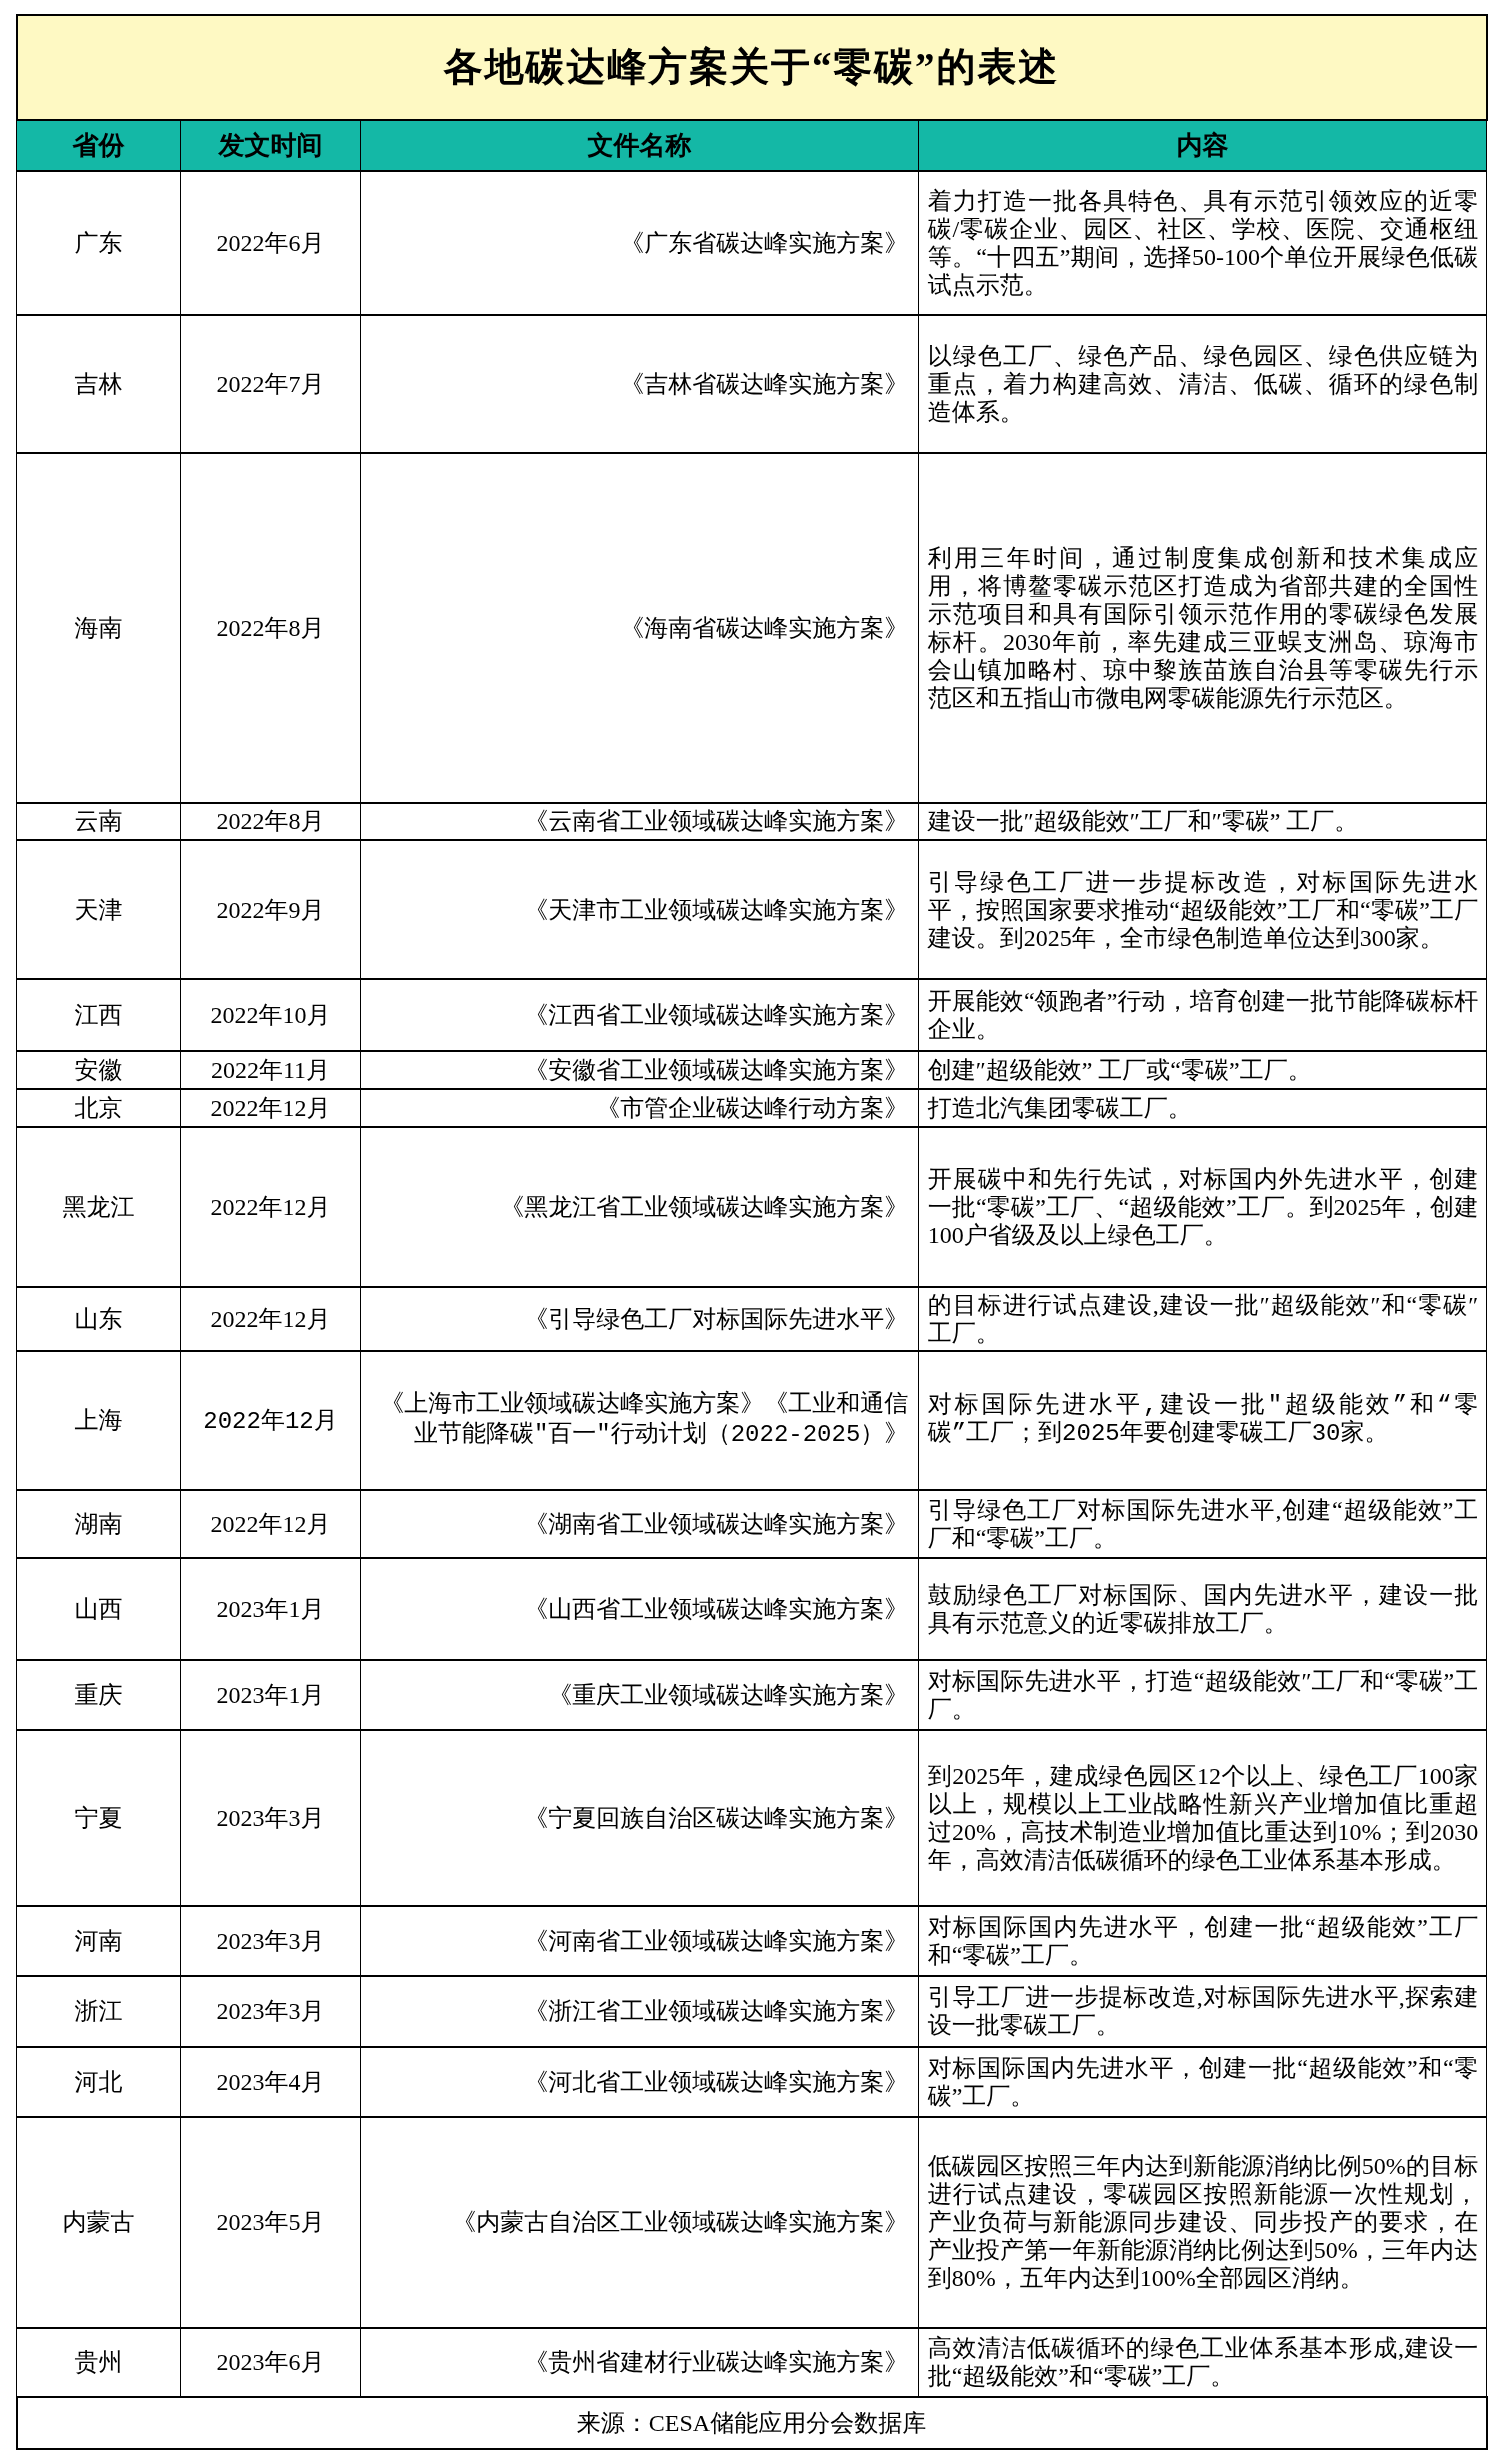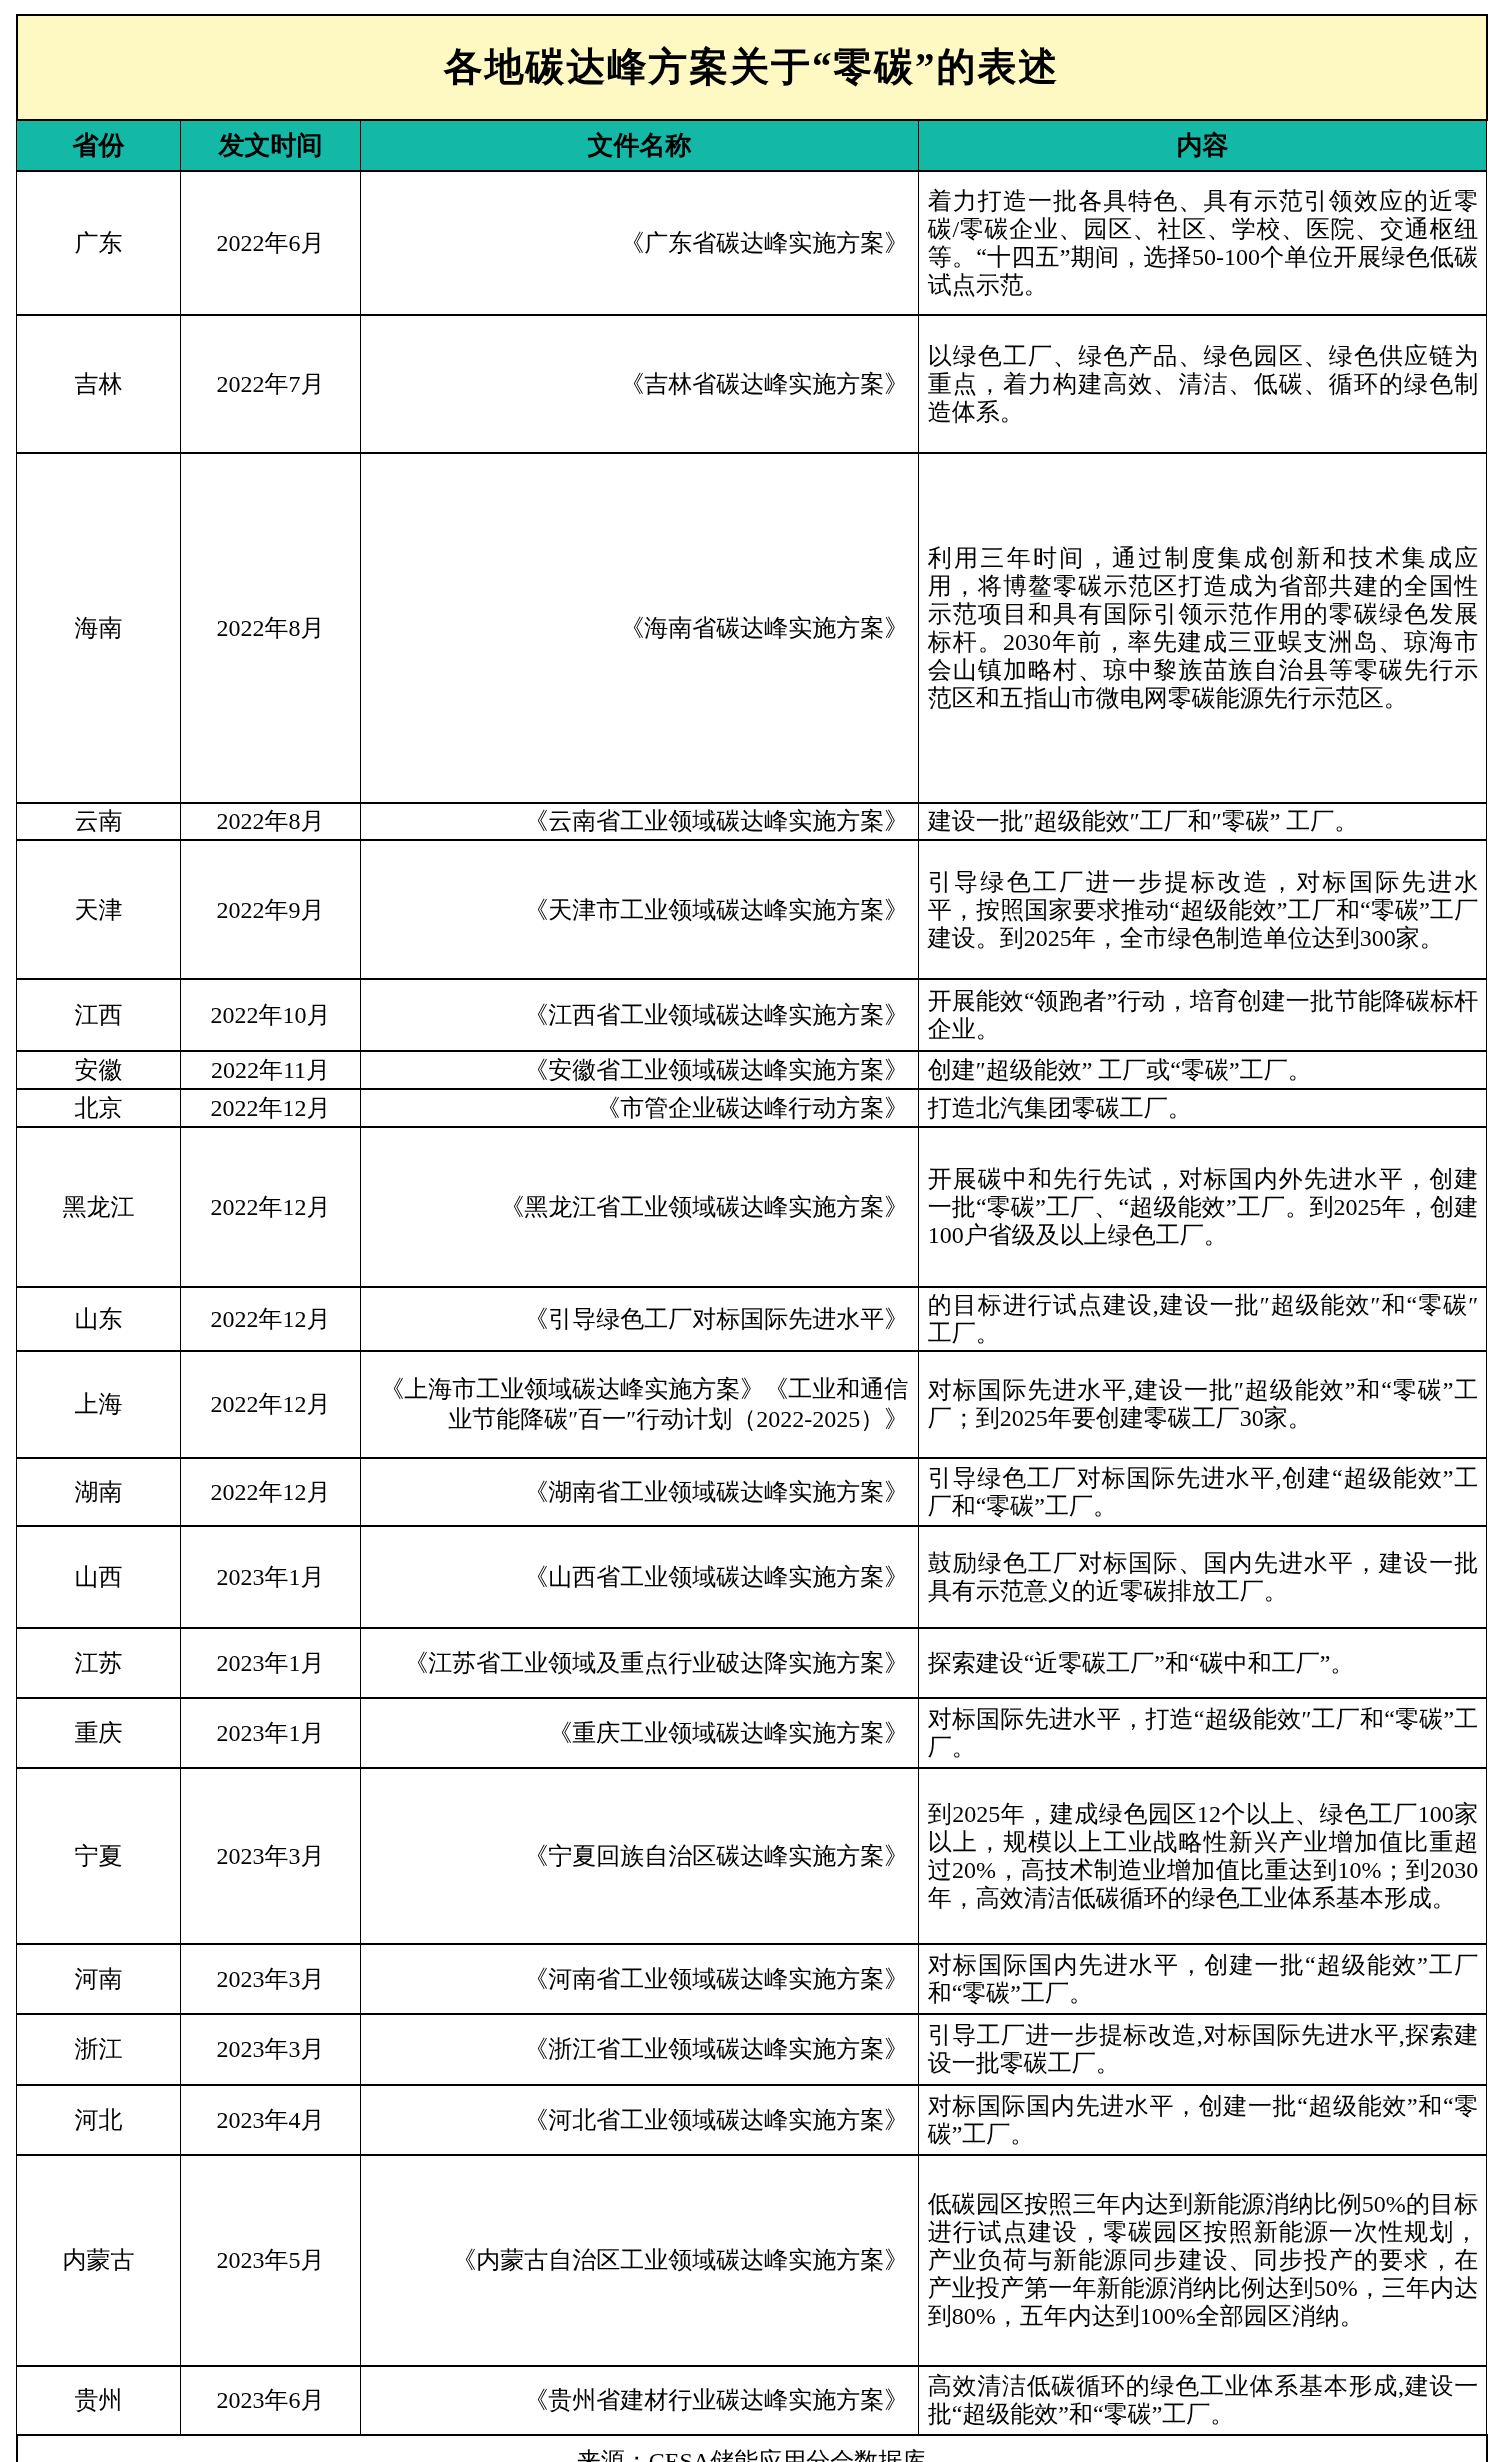--- a/index.html
+++ b/index.html
@@ -138,43 +138,37 @@
     <td class="c-date">2022年12月</td>
     <td class="c-doc">《黑龙江省工业领域碳达峰实施方案》</td>
     <td class="c-content">开展碳中和先行先试，对标国内外先进水平，创建一批“零碳”工厂、“超级能效”工厂。到2025年，创建100户省级及以上绿色工厂。</td>
   </tr>
         <tr style="height: 54px;">
     <td class="c-prov">山东</td>
     <td class="c-date">2022年12月</td>
     <td class="c-doc">《引导绿色工厂对标国际先进水平》</td>
     <td class="c-content">的目标进行试点建设,建设一批″超级能效″和“零碳″工厂。</td>
   </tr>
-        <tr style="height: 107px;">
+        <tr style="height: 139px; font-family: Liberation Mono, monospace;">
     <td class="c-prov">上海</td>
     <td class="c-date">2022年12月</td>
     <td class="c-doc">《上海市工业领域碳达峰实施方案》《工业和通信业节能降碳″百一″行动计划（2022-2025）》</td>
     <td class="c-content">对标国际先进水平,建设一批″超级能效”和“零碳”工厂；到2025年要创建零碳工厂30家。</td>
   </tr>
         <tr style="height: 68px;">
     <td class="c-prov">湖南</td>
     <td class="c-date">2022年12月</td>
     <td class="c-doc">《湖南省工业领域碳达峰实施方案》</td>
     <td class="c-content">引导绿色工厂对标国际先进水平,创建“超级能效”工厂和“零碳”工厂。</td>
   </tr>
         <tr style="height: 102px;">
     <td class="c-prov">山西</td>
     <td class="c-date">2023年1月</td>
     <td class="c-doc">《山西省工业领域碳达峰实施方案》</td>
     <td class="c-content">鼓励绿色工厂对标国际、国内先进水平，建设一批具有示范意义的近零碳排放工厂。</td>
-  </tr>
-        <tr style="height: 70px;">
-    <td class="c-prov">江苏</td>
-    <td class="c-date">2023年1月</td>
-    <td class="c-doc">《江苏省工业领域及重点行业破达降实施方案》</td>
-    <td class="c-content">探索建设“近零碳工厂”和“碳中和工厂”。</td>
   </tr>
         <tr style="height: 70px;">
     <td class="c-prov">重庆</td>
     <td class="c-date">2023年1月</td>
     <td class="c-doc">《重庆工业领域碳达峰实施方案》</td>
     <td class="c-content">对标国际先进水平，打造“超级能效″工厂和“零碳”工厂。</td>
   </tr>
         <tr style="height: 176px;">
     <td class="c-prov">宁夏</td>
     <td class="c-date">2023年3月</td>

